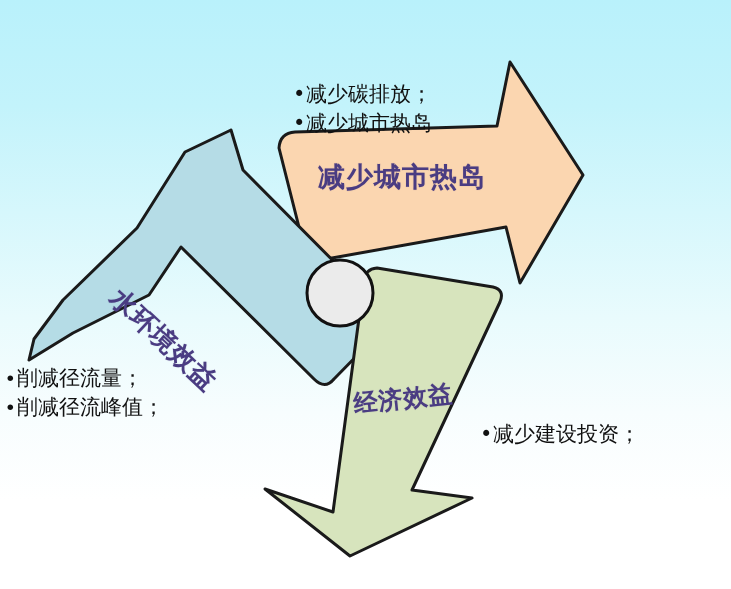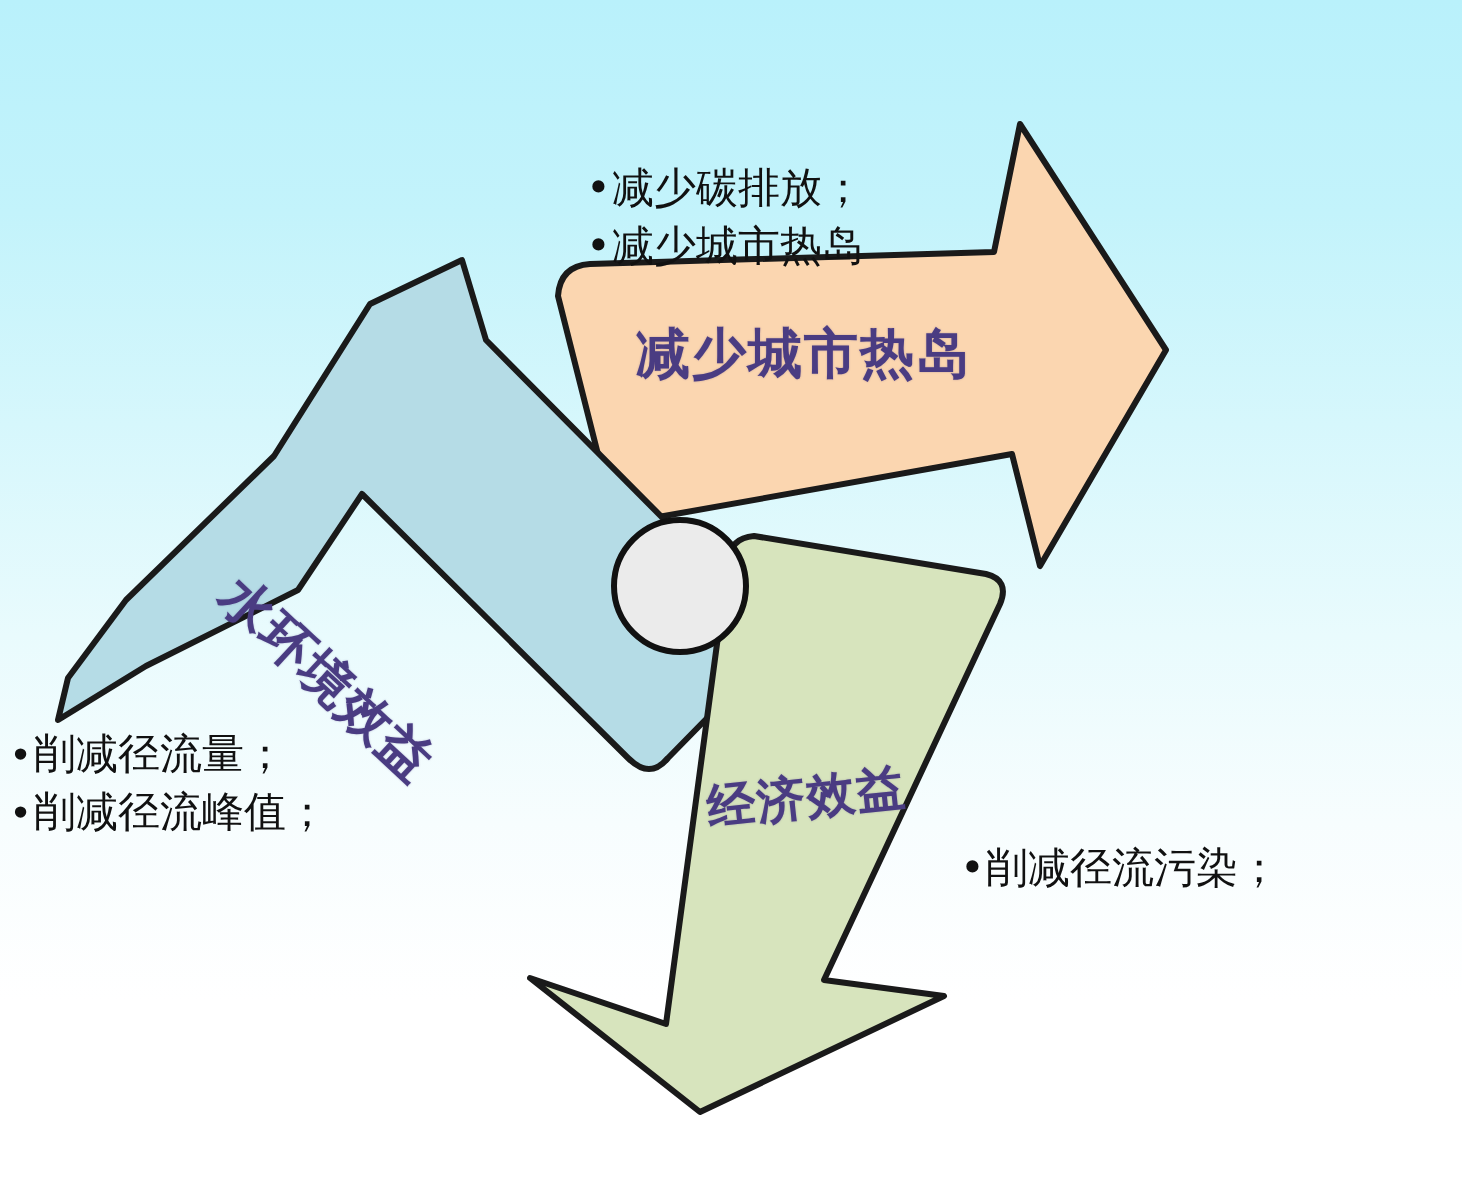--- a/index.html
+++ b/index.html
@@ -155,16 +155,16 @@
     <span class="note-line"><span class="bullet">•</span><span>减少碳排放；</span></span>
     <span class="note-line"><span class="bullet">•</span><span>减少城市热岛</span></span>
   </div>
 
   <div class="note-block" id="notes-water">
     <span class="note-line"><span class="bullet">•</span><span>削减径流量；</span></span>
     <span class="note-line"><span class="bullet">•</span><span>削减径流峰值；</span></span>
   </div>
 
   <div class="note-block" id="notes-economy">
-    <span class="note-line"><span class="bullet">•</span><span>削减径流污染；</span></span>
+    <span class="note-line"><span class="bullet">•</span><span>减少建设投资；</span></span>
   </div>
 
 </div>
 
 </body></html>

